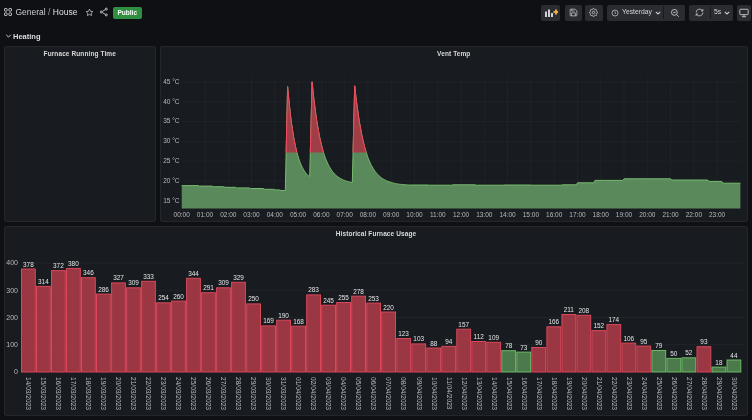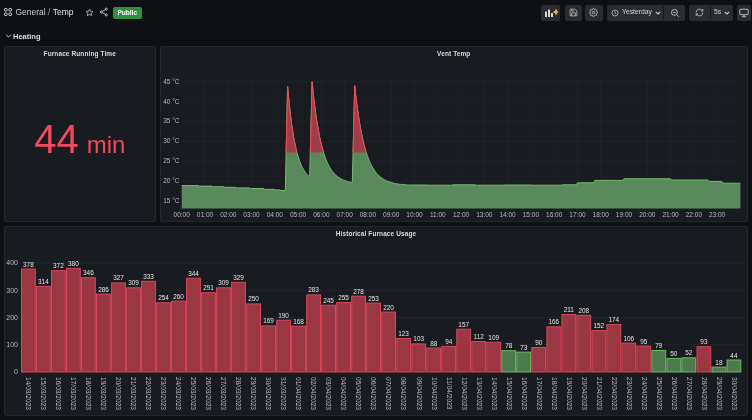--- a/index.html
+++ b/index.html
@@ -11,21 +11,21 @@
 <body>
 
 <div class="abs" style="left:4px;top:8px">
     <svg width="8" height="8" fill="none" stroke="#c8c9cd" stroke-width="1">
       <rect x="0.5" y="0.5" width="2.6" height="2.6" rx="0.6"></rect>
       <rect x="4.9" y="0.5" width="2.6" height="2.6" rx="0.6"></rect>
       <rect x="0.5" y="4.9" width="2.6" height="2.6" rx="0.6"></rect>
       <rect x="4.9" y="4.9" width="2.6" height="2.6" rx="0.6"></rect>
     </svg>
   </div>
-<div class="abs" style="left:15.5px;top:7px;font-size:8.5px;color:#ccced2">General <span style="color:#9fa1a5">/</span> <span style="color:#dfe0e2">Temp</span></div>
+<div class="abs" style="left:15.5px;top:7px;font-size:8.5px;color:#ccced2">General <span style="color:#9fa1a5">/</span> <span style="color:#dfe0e2">House</span></div>
 <div class="abs" style="left:84.5px;top:7.5px">
     <svg width="9" height="9" viewBox="0 0 24 24" fill="none" stroke="#c8c9cd" stroke-width="2">
       <path d="M12 3l2.7 5.8 6.3.8-4.6 4.3 1.2 6.2-5.6-3.1-5.6 3.1 1.2-6.2L3 9.6l6.3-.8z"></path>
     </svg>
   </div>
 <div class="abs" style="left:99px;top:7px">
     <svg width="10" height="10" viewBox="0 0 24 24" fill="none" stroke="#c8c9cd" stroke-width="2.2">
       <circle cx="5.5" cy="12" r="2.4"></circle>
       <circle cx="17.5" cy="5" r="2.4"></circle>
       <circle cx="17.5" cy="19" r="2.4"></circle>
@@ -102,22 +102,20 @@
 
 <div class="abs" style="left:4.5px;top:31px;width:7px;height:10px">
     <svg width="7" height="10" viewBox="0 0 7 10">
       <path d="M1.2 3.8l2.3 2.3L5.8 3.8" stroke="#c8c9cd" stroke-width="1" fill="none"></path>
     </svg>
   </div>
 <div class="abs" style="left:13px;top:32px;font-size:7.5px;font-weight:700;color:#dcdde0">Heating</div>
 
 <div class="panel" style="left:4px;top:46px;width:151.5px;height:176px">
 <div class="ptitle" style="top:2.5px">Furnace Running Time</div>
-<div id="bigval" style="position:absolute;left:0;top:71.5px;width:100%;text-align:center;color:#F2495C;font-weight:400;line-height:1">
-<span style="font-size:40px">44</span><span style="font-size:24px;margin-left:8px">min</span></div>
 </div>
 
 <div class="panel" style="left:159.5px;top:46px;width:588.5px;height:176px">
 <div class="ptitle" style="top:2.5px">Vent Temp</div>
 <svg width="588" height="176" style="position:absolute;left:0;top:0">
 <defs>
         <clipPath id="hot">
           <rect x="19.5" y="18" width="561" height="87.5"></rect>
         </clipPath>
       </defs>

